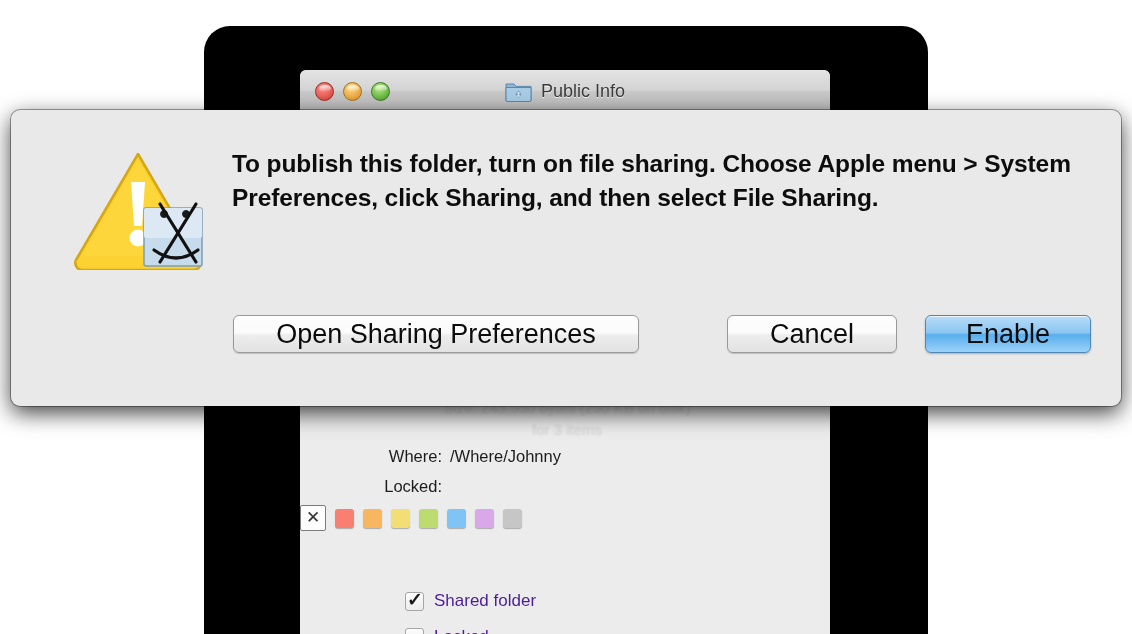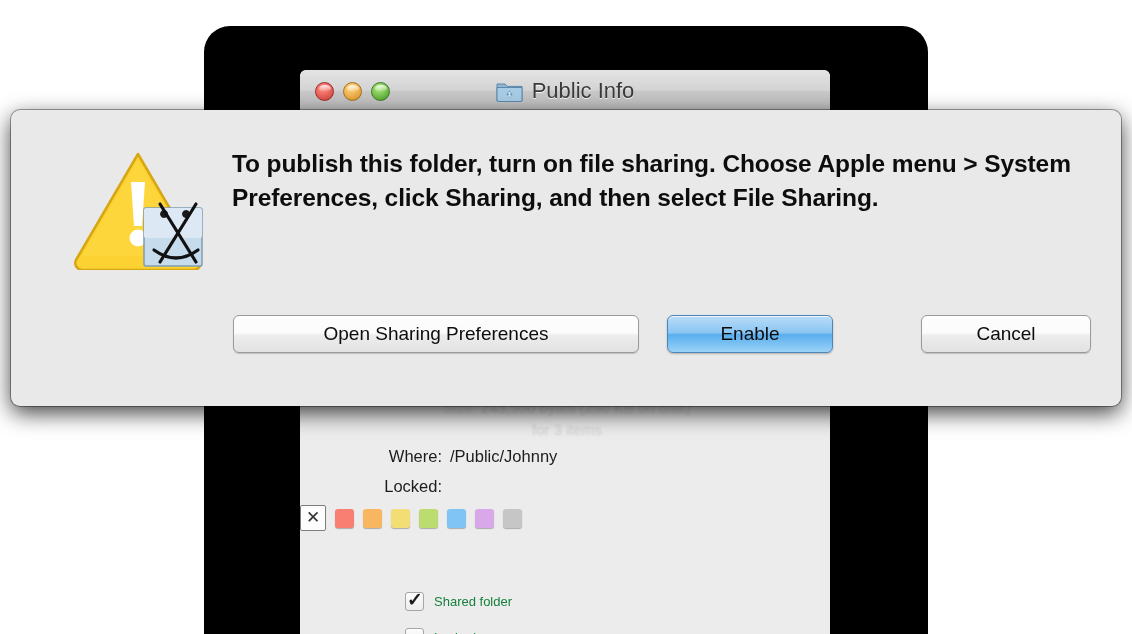--- a/index.html
+++ b/index.html
@@ -48,21 +48,21 @@
   .l-close { background: radial-gradient(circle at 40% 30%, #ff8f86, #e0544b 70%, #a62e29); border:1px solid #9e2d27; }
   .l-min   { background: radial-gradient(circle at 40% 30%, #ffd786, #e9a33a 70%, #a8721c); border:1px solid #a3741d; }
   .l-zoom  { background: radial-gradient(circle at 40% 30%, #b5ea84, #61b33c 70%, #3c7a25); border:1px solid #3f7c27; }
 
   .title-center {
     position: absolute; left: 0; right: 0;
     display: flex; align-items: center; justify-content: center; gap: 9px;
     pointer-events: none;
   }
   .title-text {
-    font-size: 22px; color: #3a3a3a;
+    font-size: 18px; color: #3a3a3a;
     text-shadow: 0 1px 0 rgba(255,255,255,.85);
   }
   .folder-ic { width: 27px; height: 22px; position: relative; flex: none; }
 
   .win-body { position: relative; height: 521px; background: #ececec; }
 
   
   .faded { opacity: .14; filter: blur(1.1px); }
   .hdr-row {
     position: absolute; left: 0; right: 0; top: 8px;
@@ -99,21 +99,21 @@
   .crow { display: flex; align-items: center; gap: 10px; height: 36px; }
   .cbox {
     width: 19px; height: 19px; border-radius: 3px;
     background: linear-gradient(to bottom, #fdfdfd, #ececec);
     border: 1px solid #a6a6a6; position: relative; flex: none;
   }
   .cbox.on::after {
     content: "✓"; position: absolute; left: 1px; top: -5px;
     font-size: 19px; color: #1b1b1b; font-weight: bold;
   }
-  .clabel { font-size: 13px; color: #15803d; }
+  .clabel { font-size: 17px; color: #4c1d95; }
 
   
   .alert {
     position: absolute;
     left: 11px; top: 110px;
     width: 1110px; height: 296px;
     background: #e9e9e9;
     border-radius: 9px;
     box-shadow: 0 7px 22px rgba(0,0,0,.75), 0 0 0 1px rgba(0,0,0,.35);
   }
@@ -124,21 +124,21 @@
     font-size: 24.5px; font-weight: bold; color: #0d0d0d;
     line-height: 34px; letter-spacing: -.1px;
   }
   .btn-row {
     position: absolute; left: 0; right: 0; top: 205px;
     display: flex; align-items: center;
   }
   .btn {
     height: 38px; border-radius: 6px;
     display: flex; align-items: center; justify-content: center;
-    font-size: 19px; color: #0c0c0c; cursor: default;
+    font-size: 27px; color: #0c0c0c; cursor: default;
     background: linear-gradient(to bottom, #fdfdfd 0%, #fbfbfb 46%, #ededed 54%, #e2e2e2 100%);
     border: 1px solid #9a9a9a;
     box-shadow: 0 1px 1px rgba(0,0,0,.18), inset 0 1px 0 #fff;
   }
   #btn-open { margin-left: 222px; width: 406px; }
   #btn-cancel { margin-left: 88px; width: 170px; }
   #btn-enable {
     margin-left: 28px; width: 166px;
     background: linear-gradient(to bottom, #b8dcf8 0%, #8cc6f3 46%, #59aeee 52%, #9bd2f7 100%);
     border: 1px solid #4e86b5;
@@ -196,21 +196,21 @@
           <span>▼</span>
           <span>General:</span>
         </div>
         <div class="size-row">Size: 243,550 bytes (250 KB on disk)</div>
         <div class="size-row2">for 3 items</div>
       </div>
 
       <div class="rows">
         <div class="irow">
           <span class="ikey">Where:</span>
-          <span class="ival">/Public/Johnny</span>
+          <span class="ival">/Where/Johnny</span>
         </div>
         <div class="irow">
           <span class="ikey">Locked:</span>
         </div>
         <div class="irow">
           <span class="ival swatches" id="swatch-host">
             <span class="sw-none">✕</span>
           <span class="sw" style="background: rgb(249, 127, 114);"></span>
               <span class="sw" style="background: rgb(247, 182, 95);"></span>
               <span class="sw" style="background: rgb(242, 222, 116);"></span>
@@ -251,18 +251,18 @@
         <path d="M82 104 q22 16 44 0" stroke="#111" stroke-width="3.2" fill="none" stroke-linecap="round"></path>
         <path d="M88 58 L124 116" stroke="#111" stroke-width="3.2" fill="none" stroke-linecap="round"></path>
         <path d="M124 58 L88 116" stroke="#111" stroke-width="3.2" fill="none" stroke-linecap="round"></path>
       </svg>
     </span>
 
     <div class="alert-msg">To publish this folder, turn on file sharing. Choose Apple menu &gt; System Preferences, click Sharing, and then select File Sharing.</div>
 
     <div class="btn-row">
       <div class="btn" id="btn-open">Open Sharing Preferences</div>
+      <div class="btn" id="btn-cancel">Cancel</div>
       <div class="btn" id="btn-enable">Enable</div>
-      <div class="btn" id="btn-cancel">Cancel</div>
     </div>
   </div>
 
 </div>
 
 </body></html>

